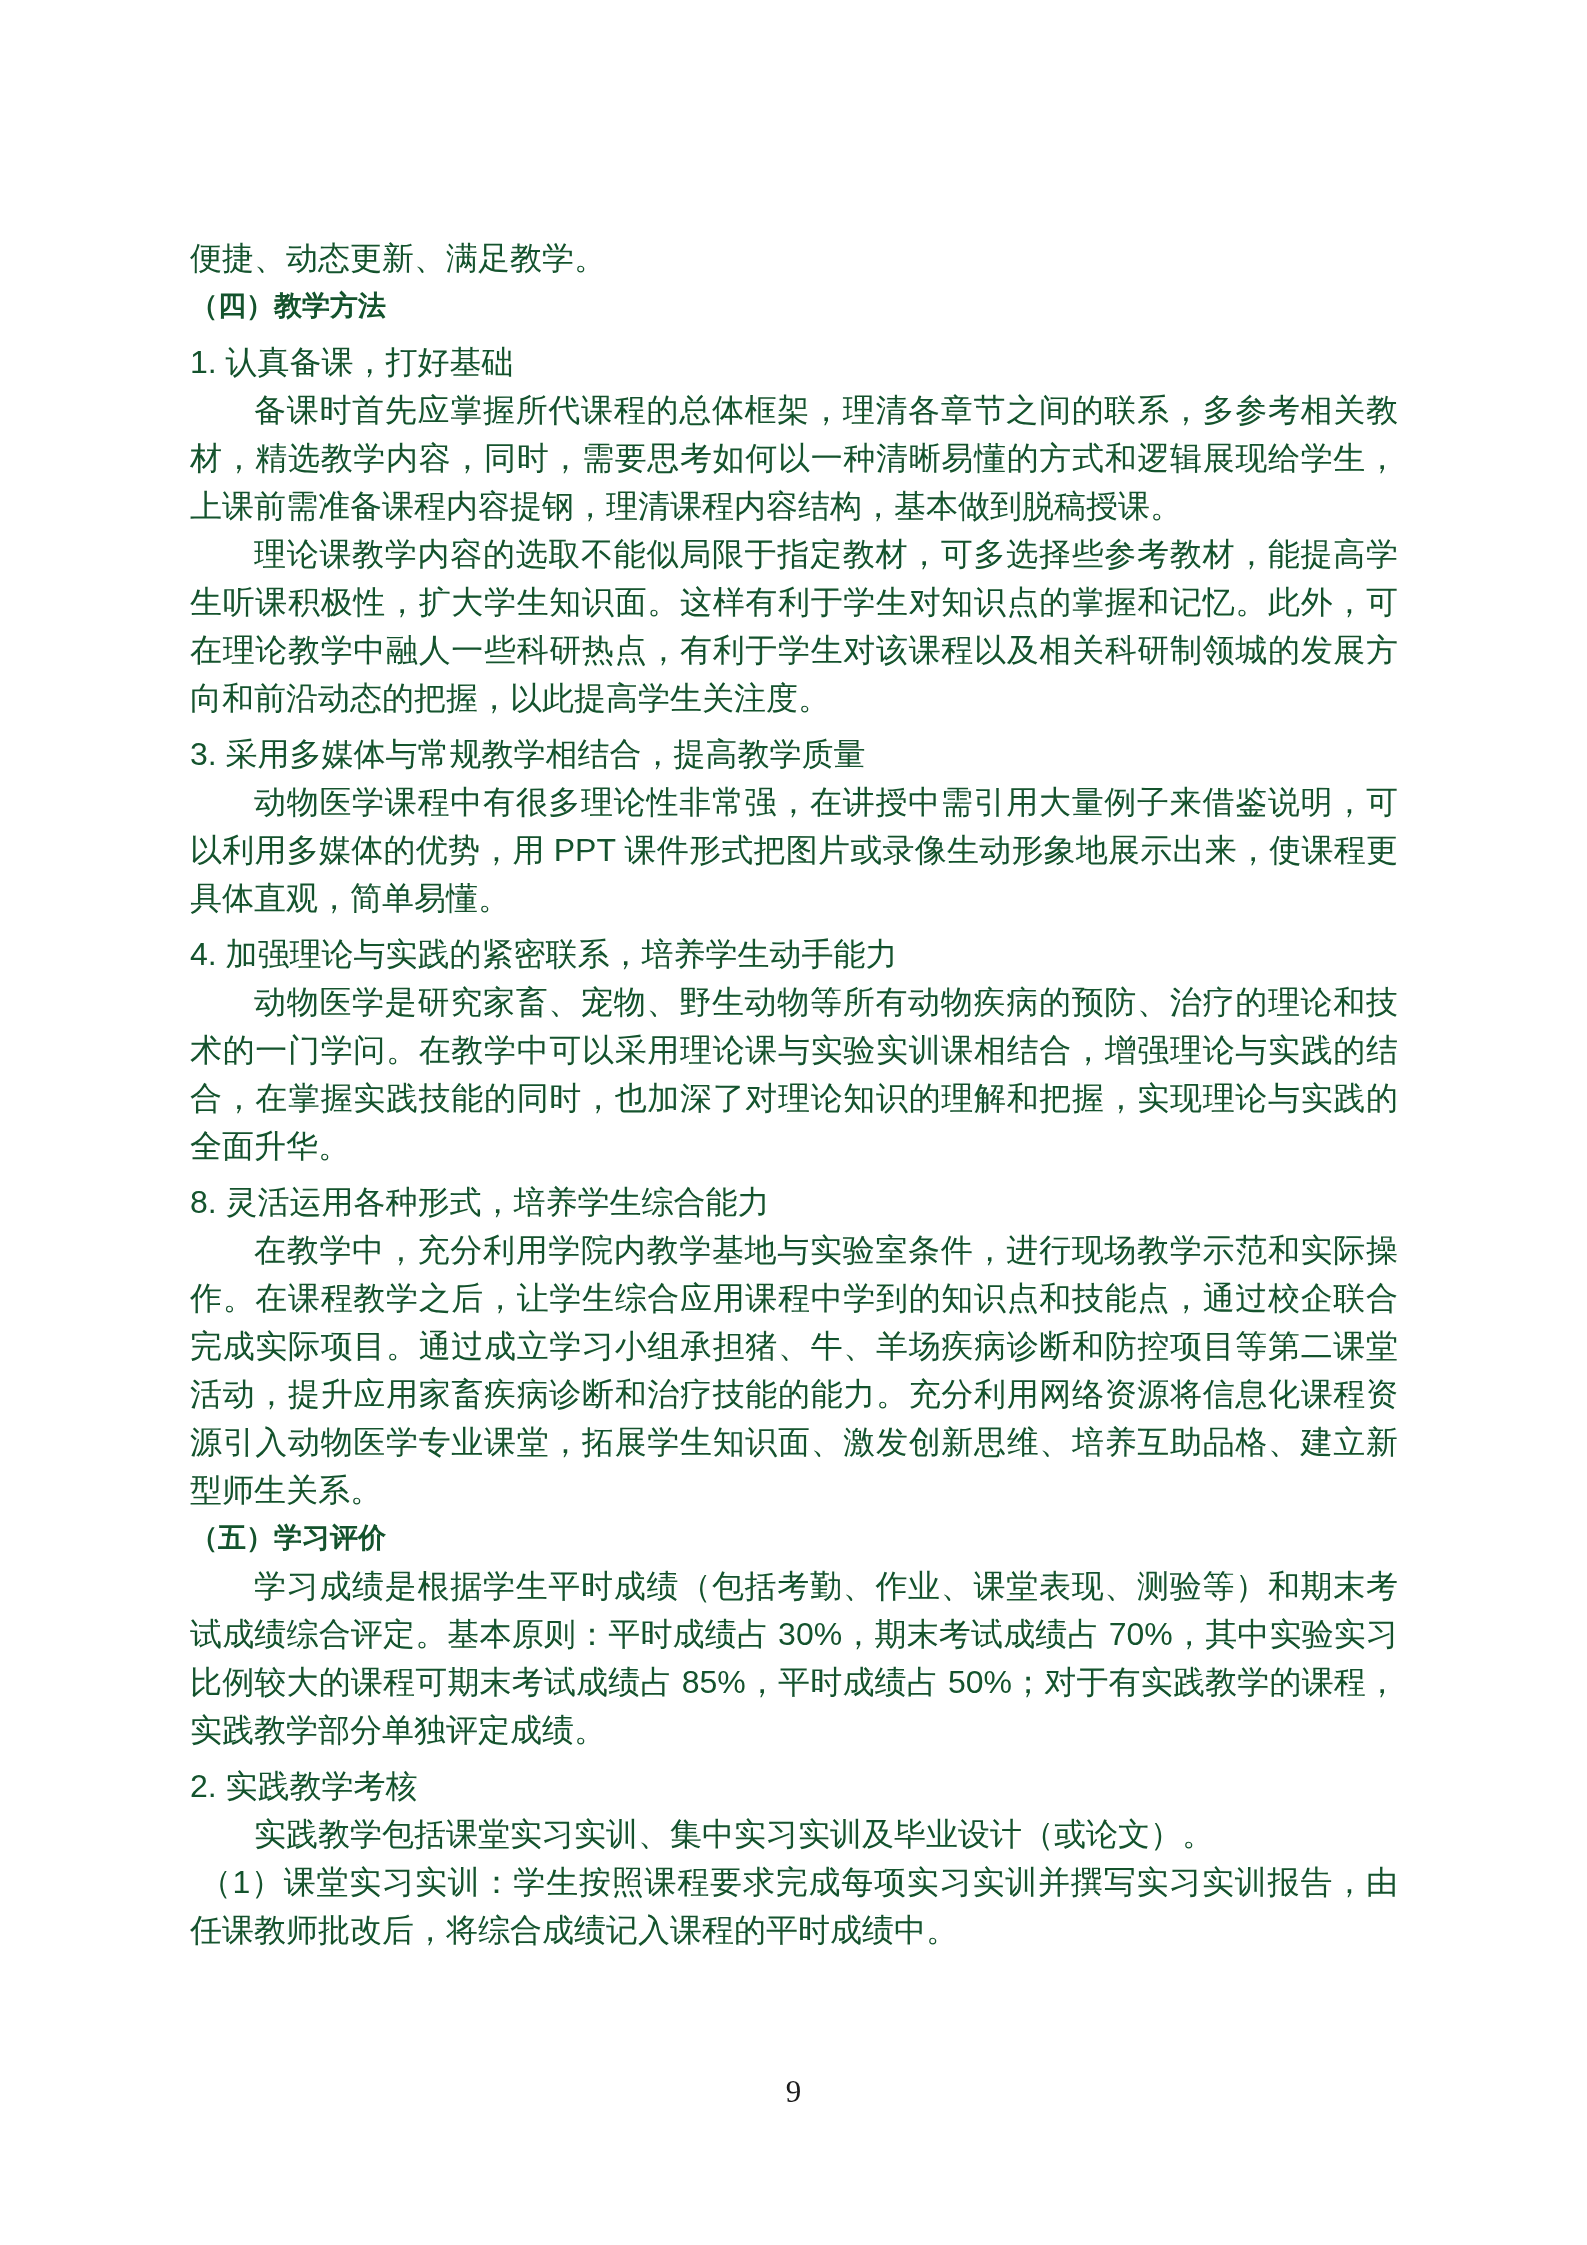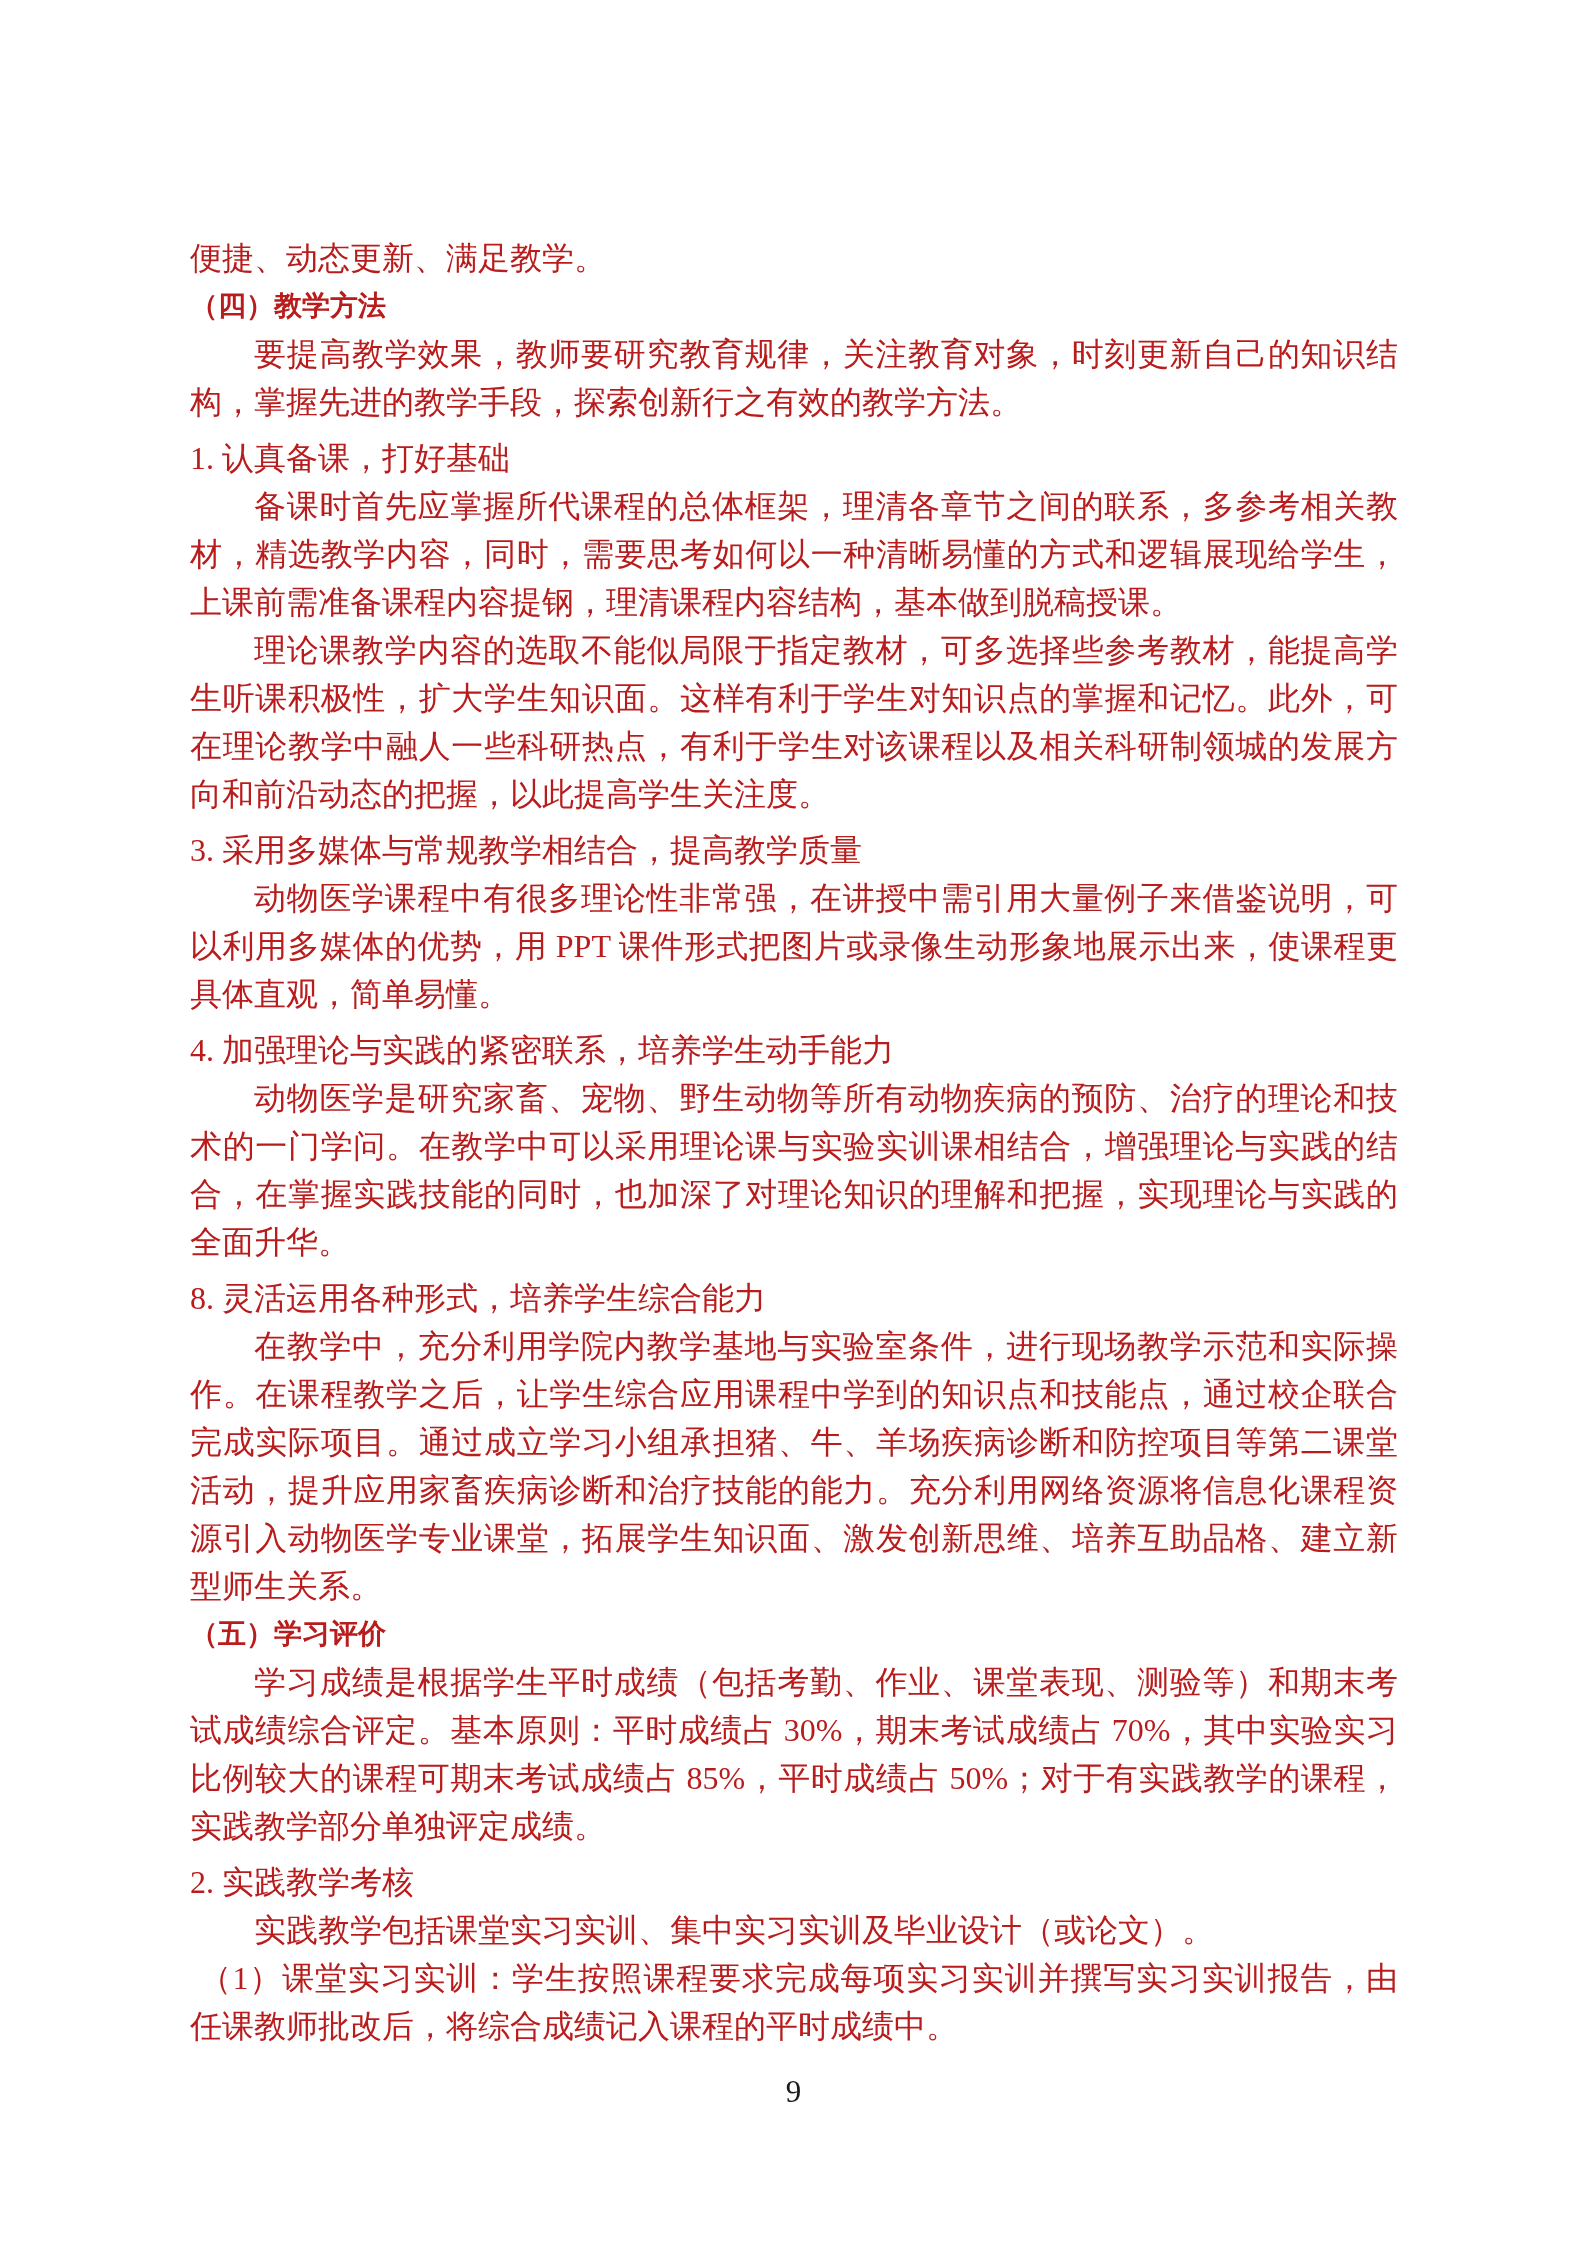--- a/index.html
+++ b/index.html
@@ -13,24 +13,24 @@
     height: 2245px;
     background: #ffffff;
     overflow: hidden;
     box-sizing: border-box;
   }
   .doc {
     position: absolute;
     left: 190px;
     top: 234px;
     width: 1208px;
-    font-family: Liberation Serif, serif;
+    font-family: Liberation Sans, sans-serif;
     font-size: 32px;
     line-height: 48px;
-    color: #b91c1c;
+    color: #14532d;
     text-align: justify;
   }
   .doc p {
     margin: 0;
     padding: 0;
   }
   .block.paragraph {
     text-indent: 2em;
   }
   .block.continuation {
@@ -63,21 +63,20 @@
     color: #1c1c1c;
   }
 </style>
 </head>
 <body>
 
 <div class="page">
   <main class="doc" id="doc-body">
       <p class="block continuation">便捷、动态更新、满足教学。</p>
       <p class="block heading">（四）教学方法</p>
-      <p class="block paragraph">要提高教学效果，教师要研究教育规律，关注教育对象，时刻更新自己的知识结构，掌握先进的教学手段，探索创新行之有效的教学方法。</p>
       <p class="block subheading">1. 认真备课，打好基础</p>
       <p class="block paragraph">备课时首先应掌握所代课程的总体框架，理清各章节之间的联系，多参考相关教材，精选教学内容，同时，需要思考如何以一种清晰易懂的方式和逻辑展现给学生，上课前需准备课程内容提钢，理清课程内容结构，基本做到脱稿授课。</p>
       <p class="block paragraph">理论课教学内容的选取不能似局限于指定教材，可多选择些参考教材，能提高学生听课积极性，扩大学生知识面。这样有利于学生对知识点的掌握和记忆。此外，可在理论教学中融人一些科研热点，有利于学生对该课程以及相关科研制领城的发展方向和前沿动态的把握，以此提高学生关注度。</p>
       <p class="block subheading">3. 采用多媒体与常规教学相结合，提高教学质量</p>
       <p class="block paragraph">动物医学课程中有很多理论性非常强，在讲授中需引用大量例子来借鉴说明，可以利用多媒体的优势，用 PPT 课件形式把图片或录像生动形象地展示出来，使课程更具体直观，简单易懂。</p>
       <p class="block subheading">4. 加强理论与实践的紧密联系，培养学生动手能力</p>
       <p class="block paragraph">动物医学是研究家畜、宠物、野生动物等所有动物疾病的预防、治疗的理论和技术的一门学问。在教学中可以采用理论课与实验实训课相结合，增强理论与实践的结合，在掌握实践技能的同时，也加深了对理论知识的理解和把握，实现理论与实践的全面升华。</p>
       <p class="block subheading">8. 灵活运用各种形式，培养学生综合能力</p>
       <p class="block paragraph">在教学中，充分利用学院内教学基地与实验室条件，进行现场教学示范和实际操作。在课程教学之后，让学生综合应用课程中学到的知识点和技能点，通过校企联合完成实际项目。通过成立学习小组承担猪、牛、羊场疾病诊断和防控项目等第二课堂活动，提升应用家畜疾病诊断和治疗技能的能力。充分利用网络资源将信息化课程资源引入动物医学专业课堂，拓展学生知识面、激发创新思维、培养互助品格、建立新型师生关系。</p>
       <p class="block heading">（五）学习评价</p>

